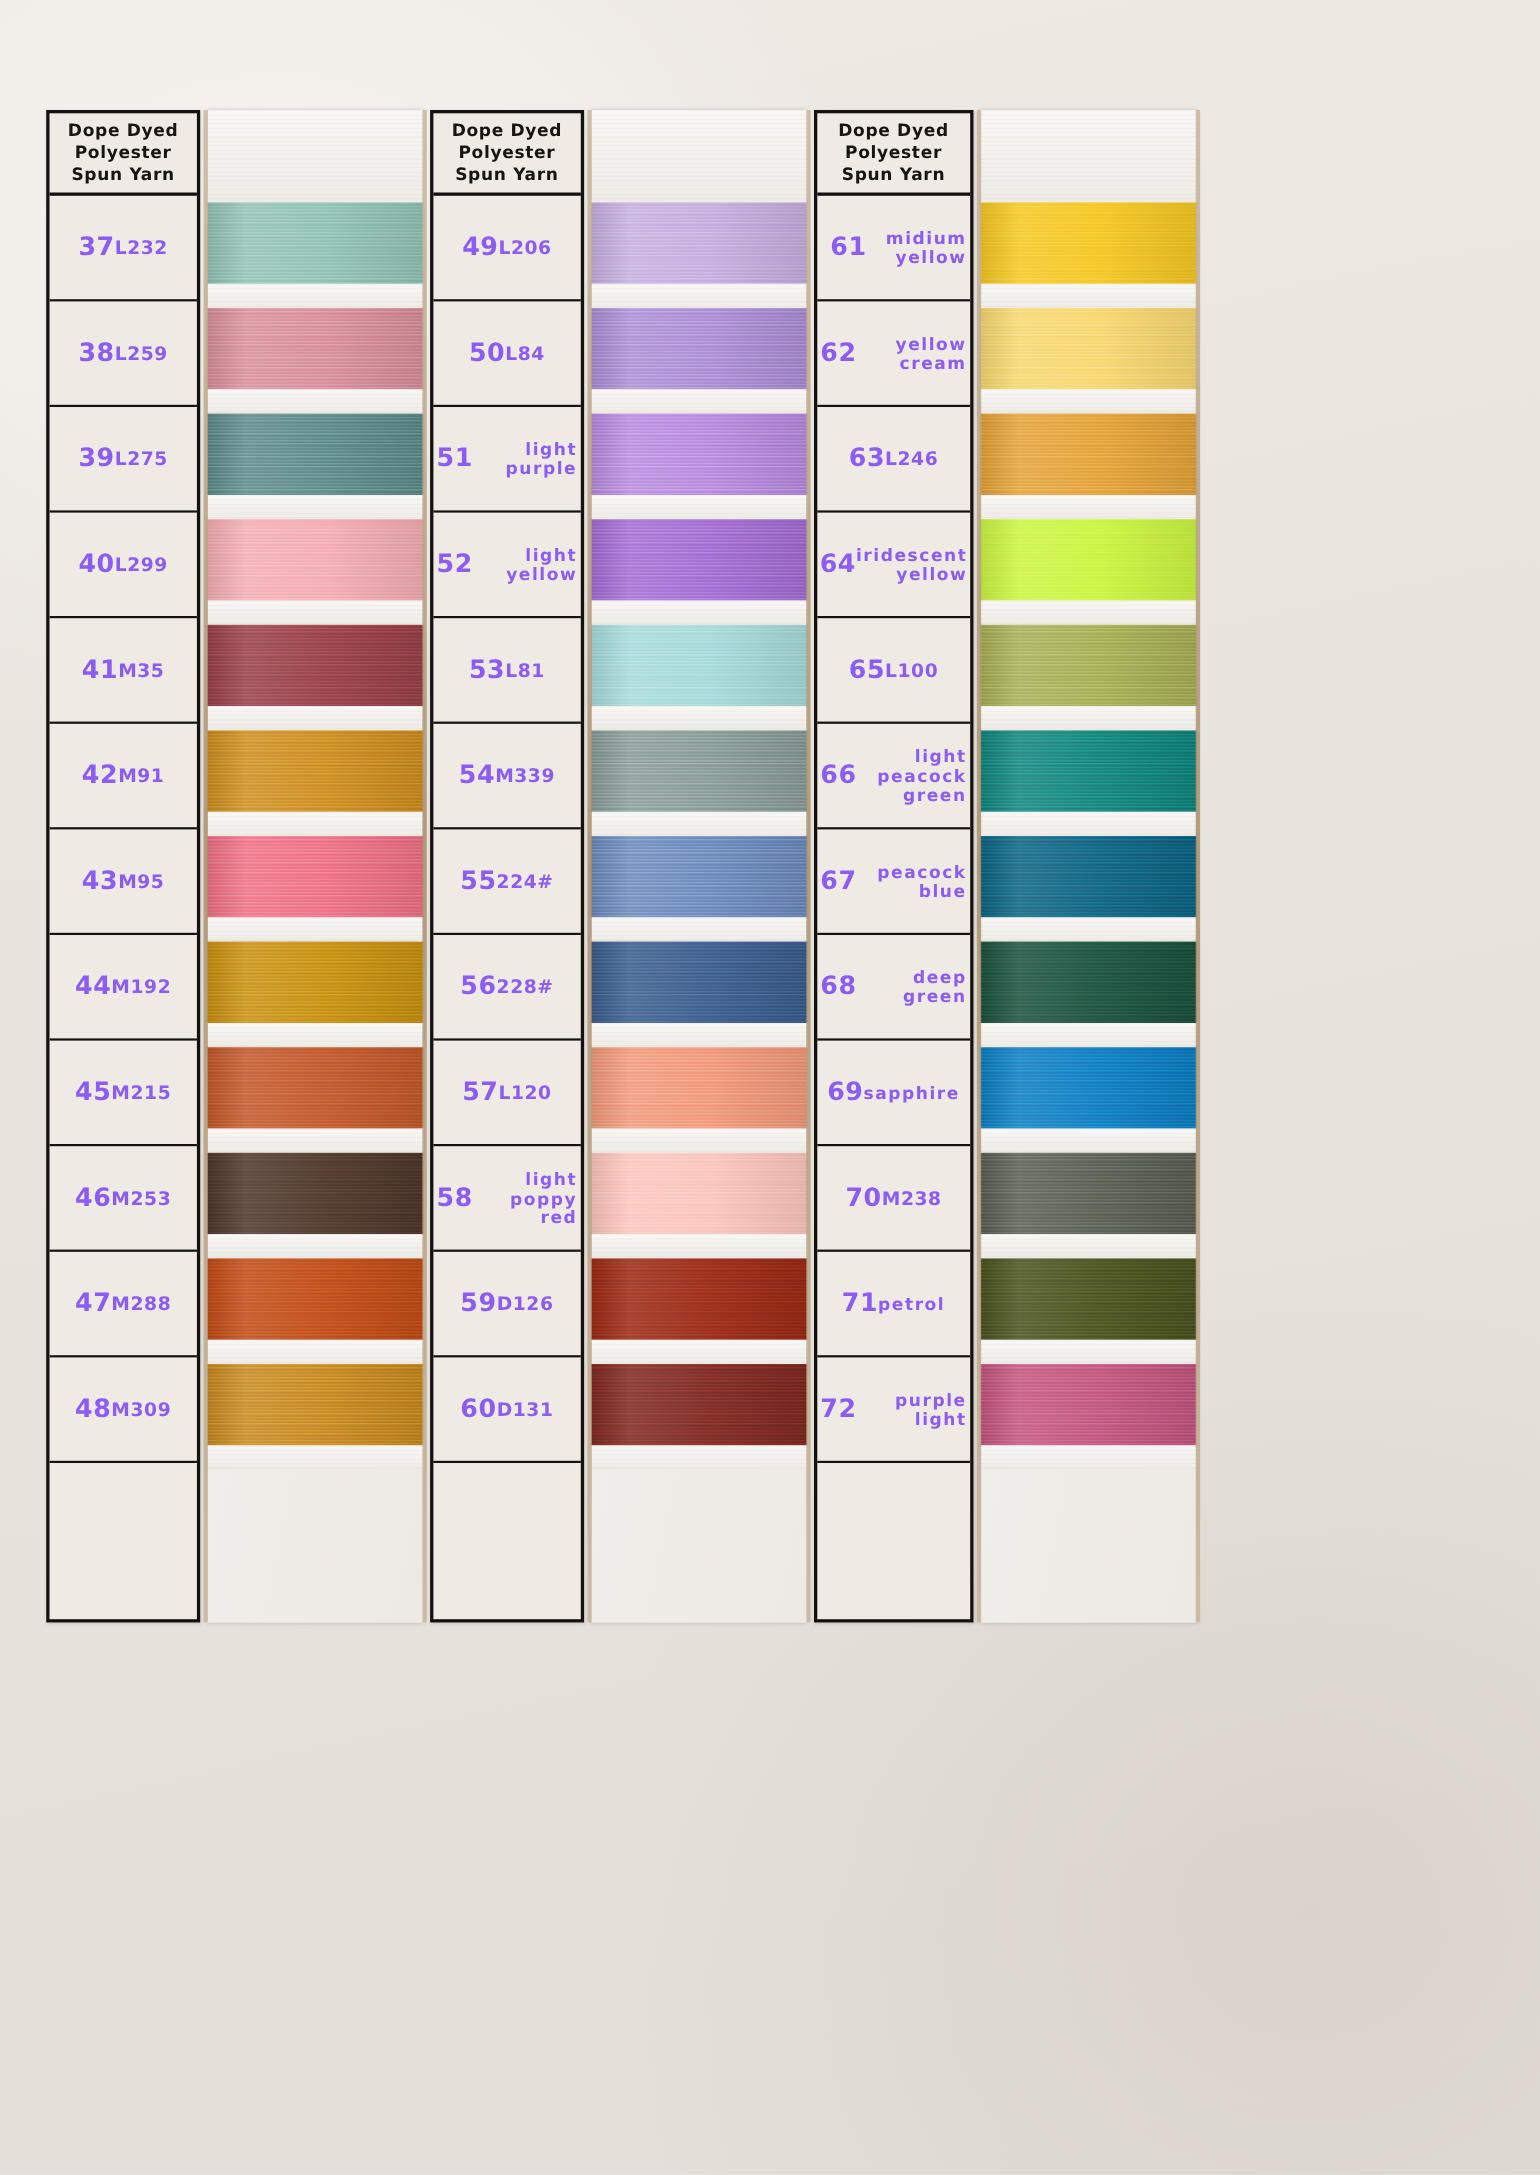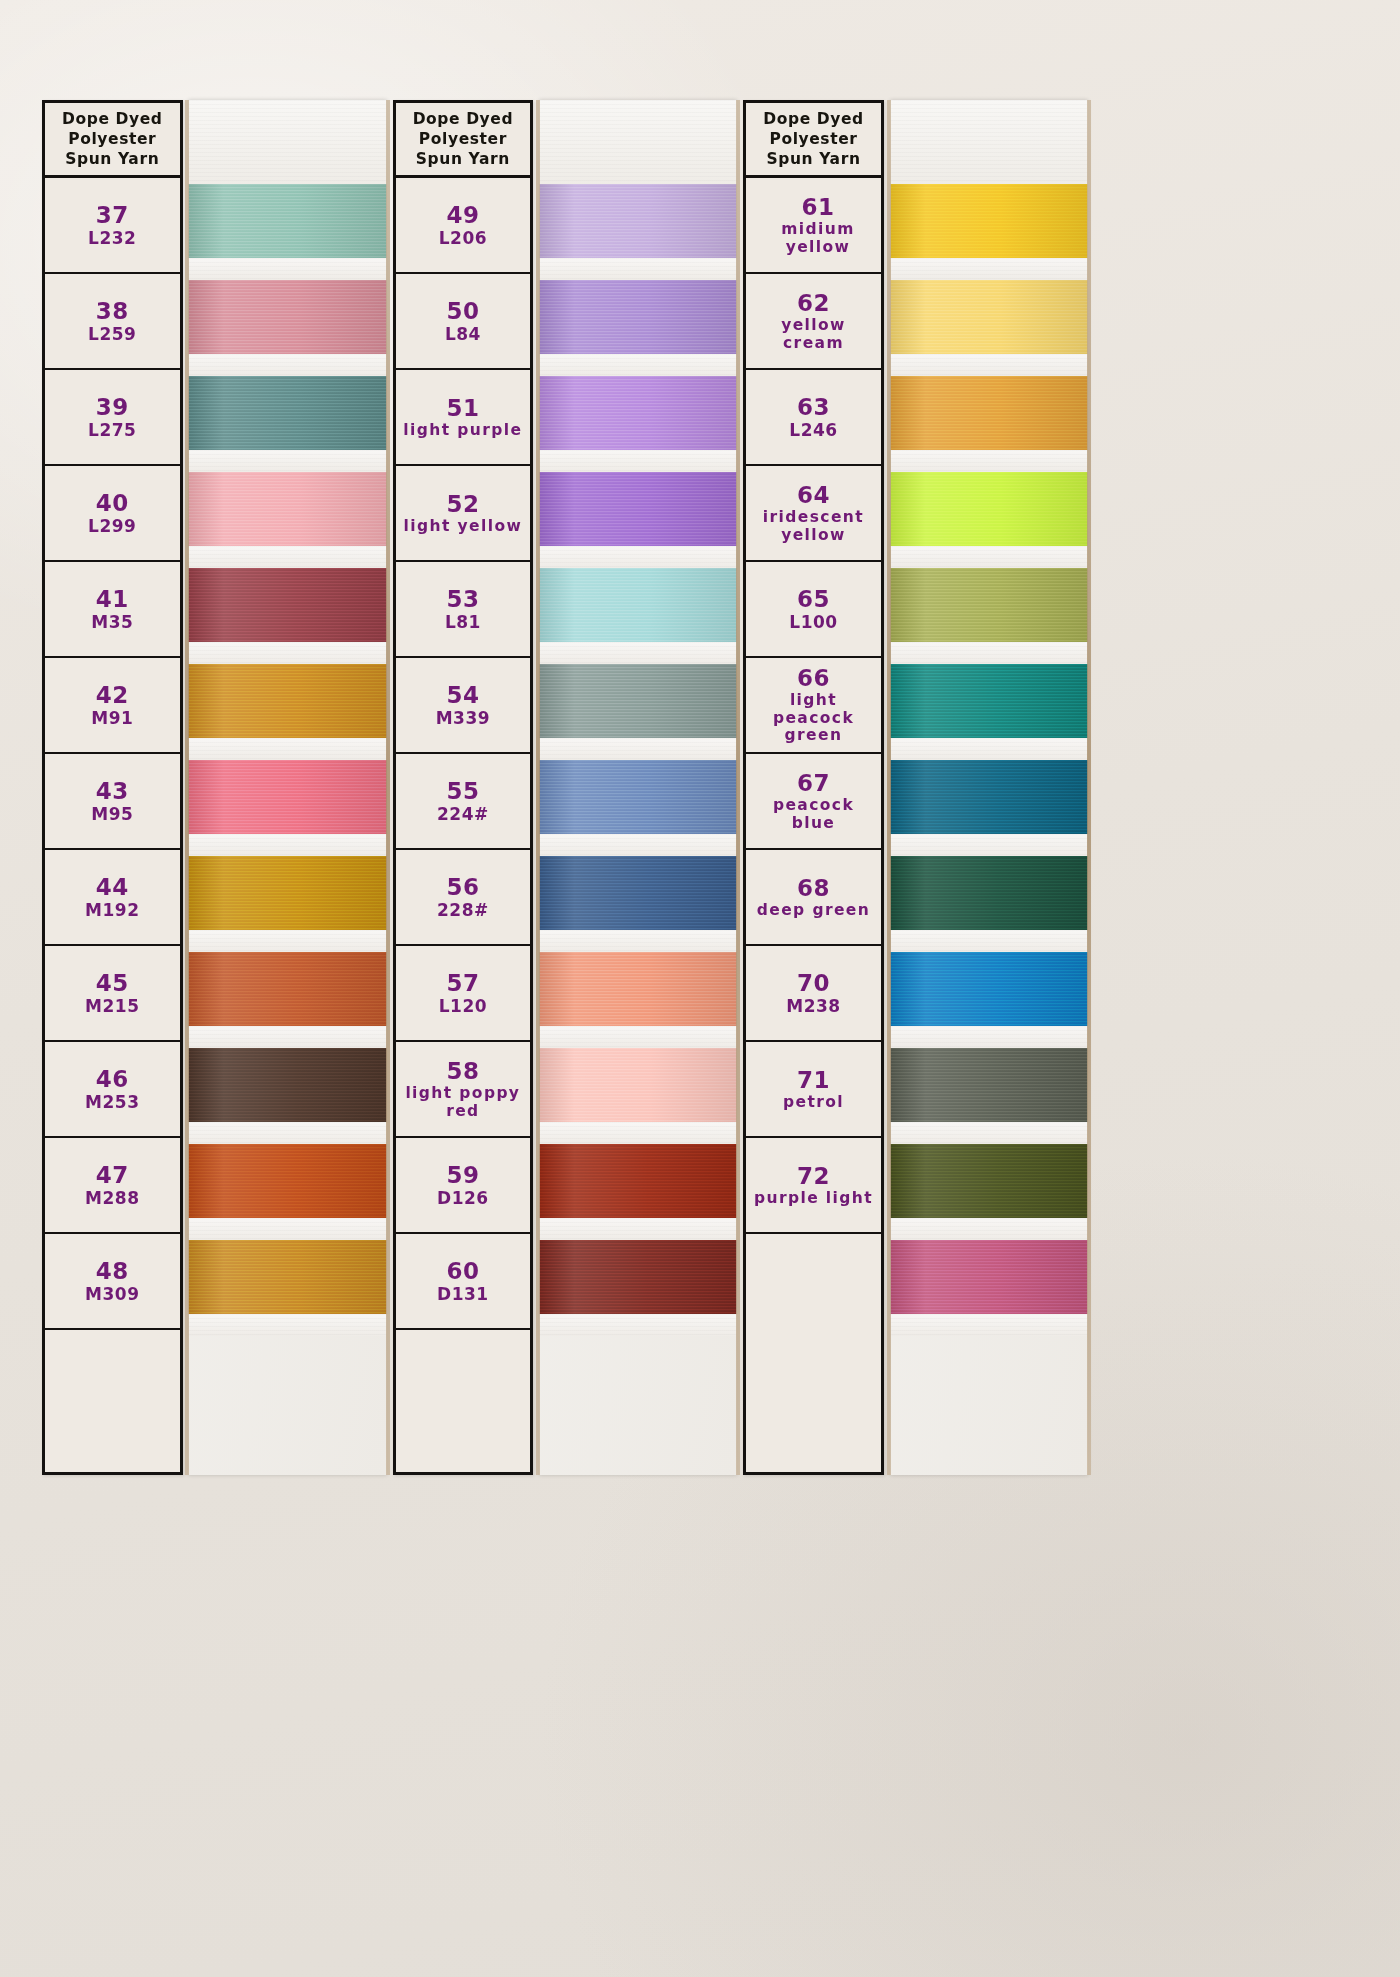--- a/index.html
+++ b/index.html
@@ -48,26 +48,26 @@
     font-size: 15.5px;
     font-weight: bold;
     letter-spacing: 0.6px;
     color: #17150f;
     flex: 0 0 auto;
   }
   .col-header div { white-space: nowrap; }
   .label-cell {
     border-bottom: 2.5px solid #141210;
     display: flex;
-    flex-direction: column;
+    flex-direction: row;
     align-items: center;
     justify-content: center;
-    text-align: center;
+    text-align: right;
     padding: 2px 3px;
-    color: #701a75;
+    color: #8b5cf6;
     overflow: hidden;
   }
   .label-cell:last-child { border-bottom: none; }
   .cell-num {
     font-size: 23px;
     font-weight: bold;
     line-height: 1.05;
     letter-spacing: 0.5px;
   }
   .cell-code {
@@ -502,20 +502,24 @@
         </div>
         <div class="label-cell" style="height: 96px;">
           <div class="cell-num">67</div>
           <div class="cell-code wordy">peacock blue</div>
         </div>
         <div class="label-cell" style="height: 96px;">
           <div class="cell-num">68</div>
           <div class="cell-code wordy">deep green</div>
         </div>
         <div class="label-cell" style="height: 96px;">
+          <div class="cell-num">69</div>
+          <div class="cell-code wordy">sapphire</div>
+        </div>
+        <div class="label-cell" style="height: 96px;">
           <div class="cell-num">70</div>
           <div class="cell-code">M238</div>
         </div>
         <div class="label-cell" style="height: 96px;">
           <div class="cell-num">71</div>
           <div class="cell-code wordy">petrol</div>
         </div>
         <div class="label-cell" style="height: 96px;">
           <div class="cell-num">72</div>
           <div class="cell-code wordy">purple light</div>

